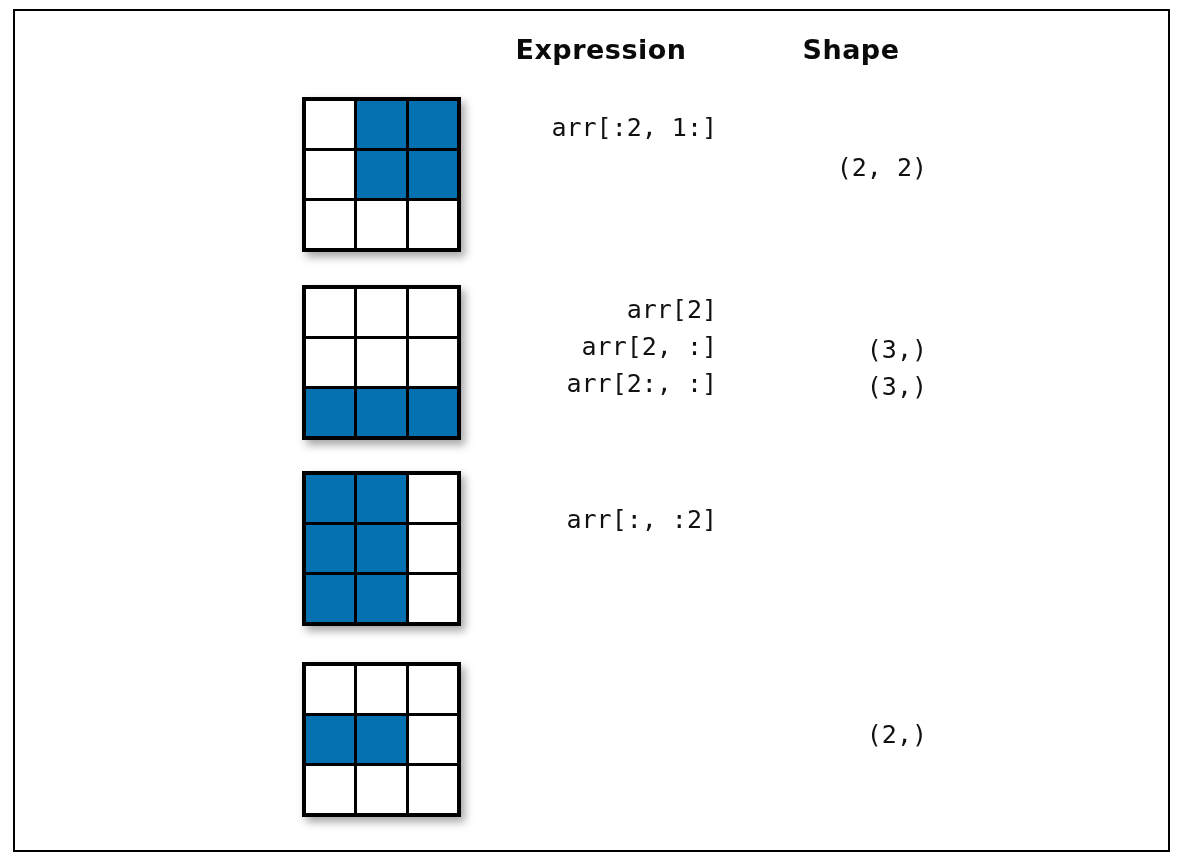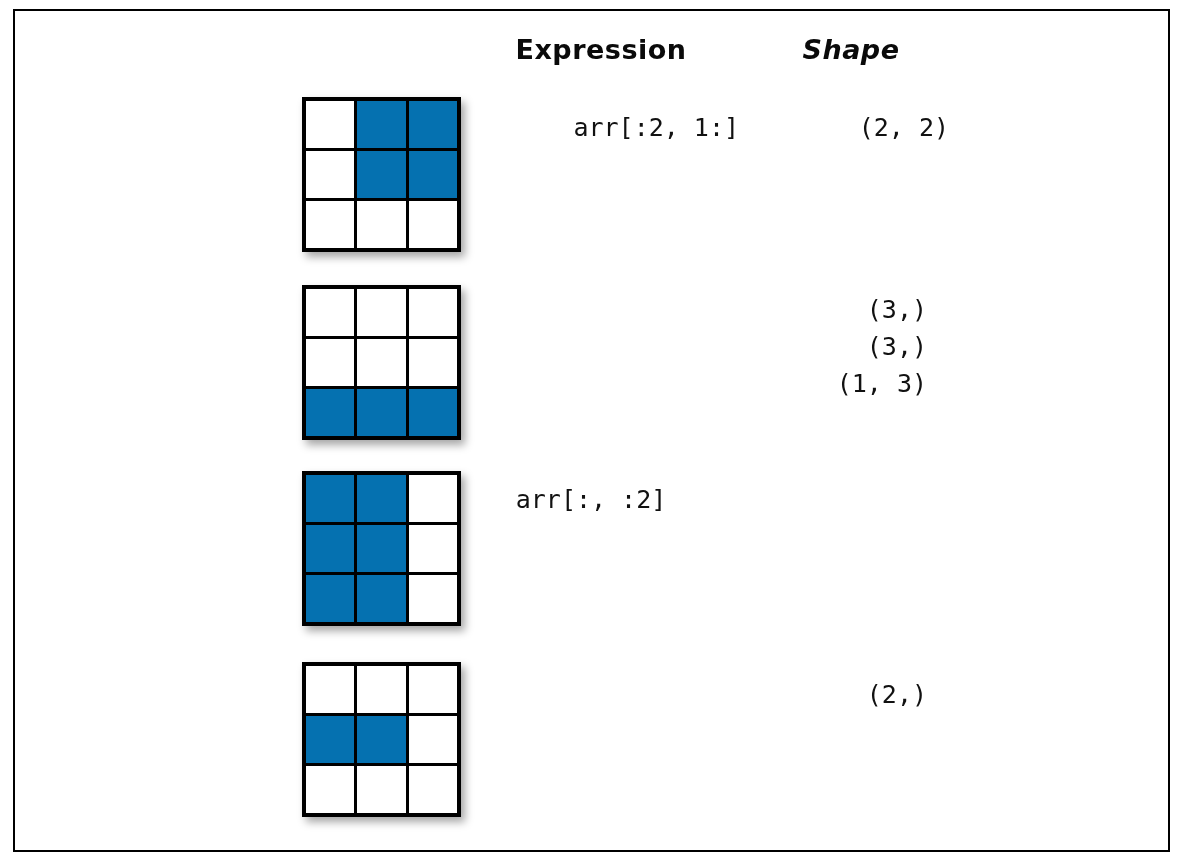--- a/index.html
+++ b/index.html
@@ -48,21 +48,20 @@
     left: 460px;
     top: 23px;
     width: 252px;
     text-align: center;
   }
   #header-shape {
     left: 760px;
     top: 23px;
     width: 152px;
     text-align: center;
-    font-style: italic;
   }
 
   
   .row {
     position: absolute;
     left: 0;
     width: 1184px;
   }
   #row-0 { top: 80px;  height: 175px; }
   #row-1 { top: 268px; height: 175px; }
@@ -107,25 +106,26 @@
   }
   .expr-col {
     left: 450px;
     width: 252px;
     text-align: right;
   }
   .shape-col {
     left: 760px;
     width: 152px;
     text-align: right;
-  }
-
-  #row-0 .expr-col, #row-0 .shape-col { top: 18px; padding-left: 22px; }
+    margin-top: 40px;
+  }
+
+  #row-0 .expr-col, #row-0 .shape-col { top: 18px; }
   #row-1 .expr-col, #row-1 .shape-col { top: 12px; }
-  #row-2 .expr-col, #row-2 .shape-col { top: 16px; text-align: center; }
+  #row-2 .expr-col, #row-2 .shape-col { top: 36px; }
   #row-3 .expr-col, #row-3 .shape-col { top: 20px; }
 
   .text-line { display: block; }
 </style>
 </head>
 <body>
 
 <div id="figure">
   <div id="frame">
 
@@ -158,21 +158,22 @@
             <div class="cell"></div>
             <div class="cell"></div>
             <div class="cell"></div>
             <div class="cell"></div>
             <div class="cell"></div>
             <div class="cell sel" style="background: rgb(5, 113, 176);"></div>
             <div class="cell sel" style="background: rgb(5, 113, 176);"></div>
             <div class="cell sel" style="background: rgb(5, 113, 176);"></div>
           </div>
       </div>
-      <div class="text-col shape-col"><span class="text-line">(3,)</span><span class="text-line">(3,)</span><span class="text-line">(1, 3)</span></div>
+      <div class="text-col expr-col"><span class="text-line">arr[2]</span><span class="text-line">arr[2, :]</span><span class="text-line">arr[2:, :]</span></div>
+      <div class="text-col shape-col"><span class="text-line">(3,)</span><span class="text-line">(3,)</span></div>
     </div>
 
     <div class="row" id="row-2">
       <div class="grid-wrap">
         <div class="grid">
             <div class="cell sel" style="background: rgb(5, 113, 176);"></div>
             <div class="cell sel" style="background: rgb(5, 113, 176);"></div>
             <div class="cell"></div>
             <div class="cell sel" style="background: rgb(5, 113, 176);"></div>
             <div class="cell sel" style="background: rgb(5, 113, 176);"></div>

